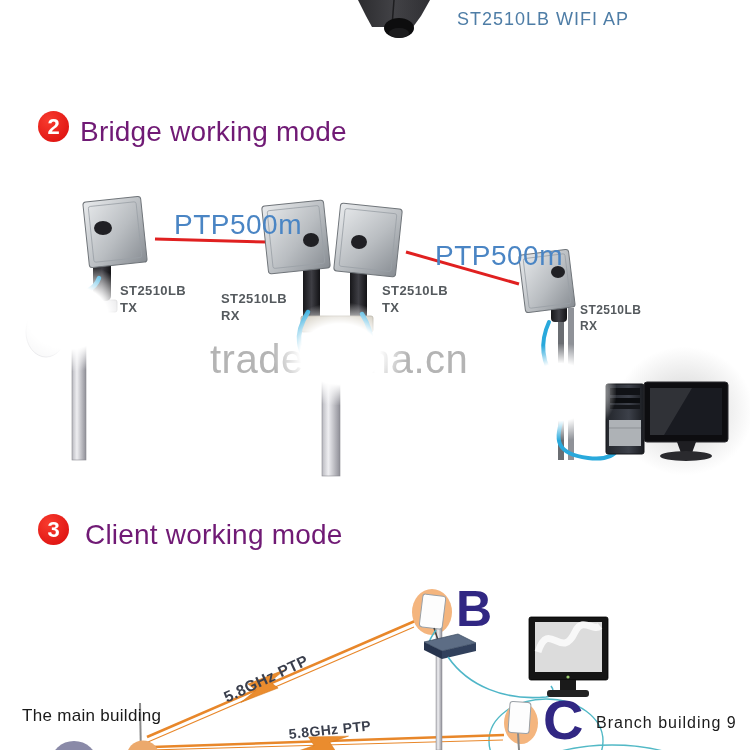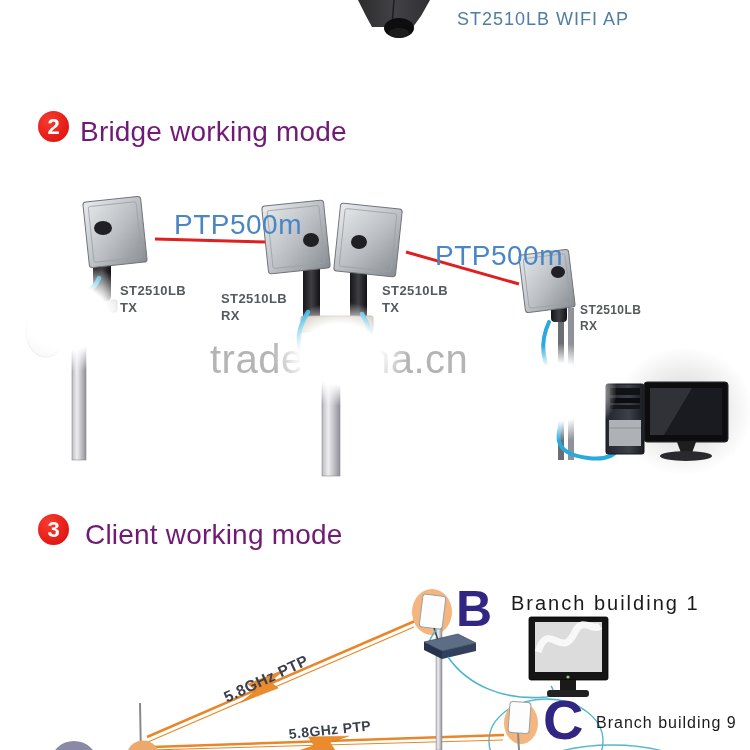--- a/index.html
+++ b/index.html
@@ -250,21 +250,21 @@
   <div class="abs z4 ant-label" id="ant4-label">
     <span>ST2510LB</span><br>
     <span>RX</span>
   </div>
 
   <div class="abs z4 sec-circle" id="sec3-circle">
     <span>3</span>
   </div>
   <div class="abs z4 sec-title" id="sec3-title">Client working mode</div>
 
+  <div class="abs z4" id="main-building-label">The main building</div>
   <div class="abs z4 ghz-label" id="ghz1">5.8GHz PTP</div>
   <div class="abs z4 ghz-label" id="ghz2">5.8GHz PTP</div>
 
   <div class="abs z4 big-letter" id="letter-b">B</div>
-  <div class="abs z4" id="branch1-label">Branch building 1</div>
   <div class="abs z4 big-letter" id="letter-c">C</div>
   <div class="abs z4" id="branch2-label">Branch building 9</div>
 
 </div>
 
 </body></html>

